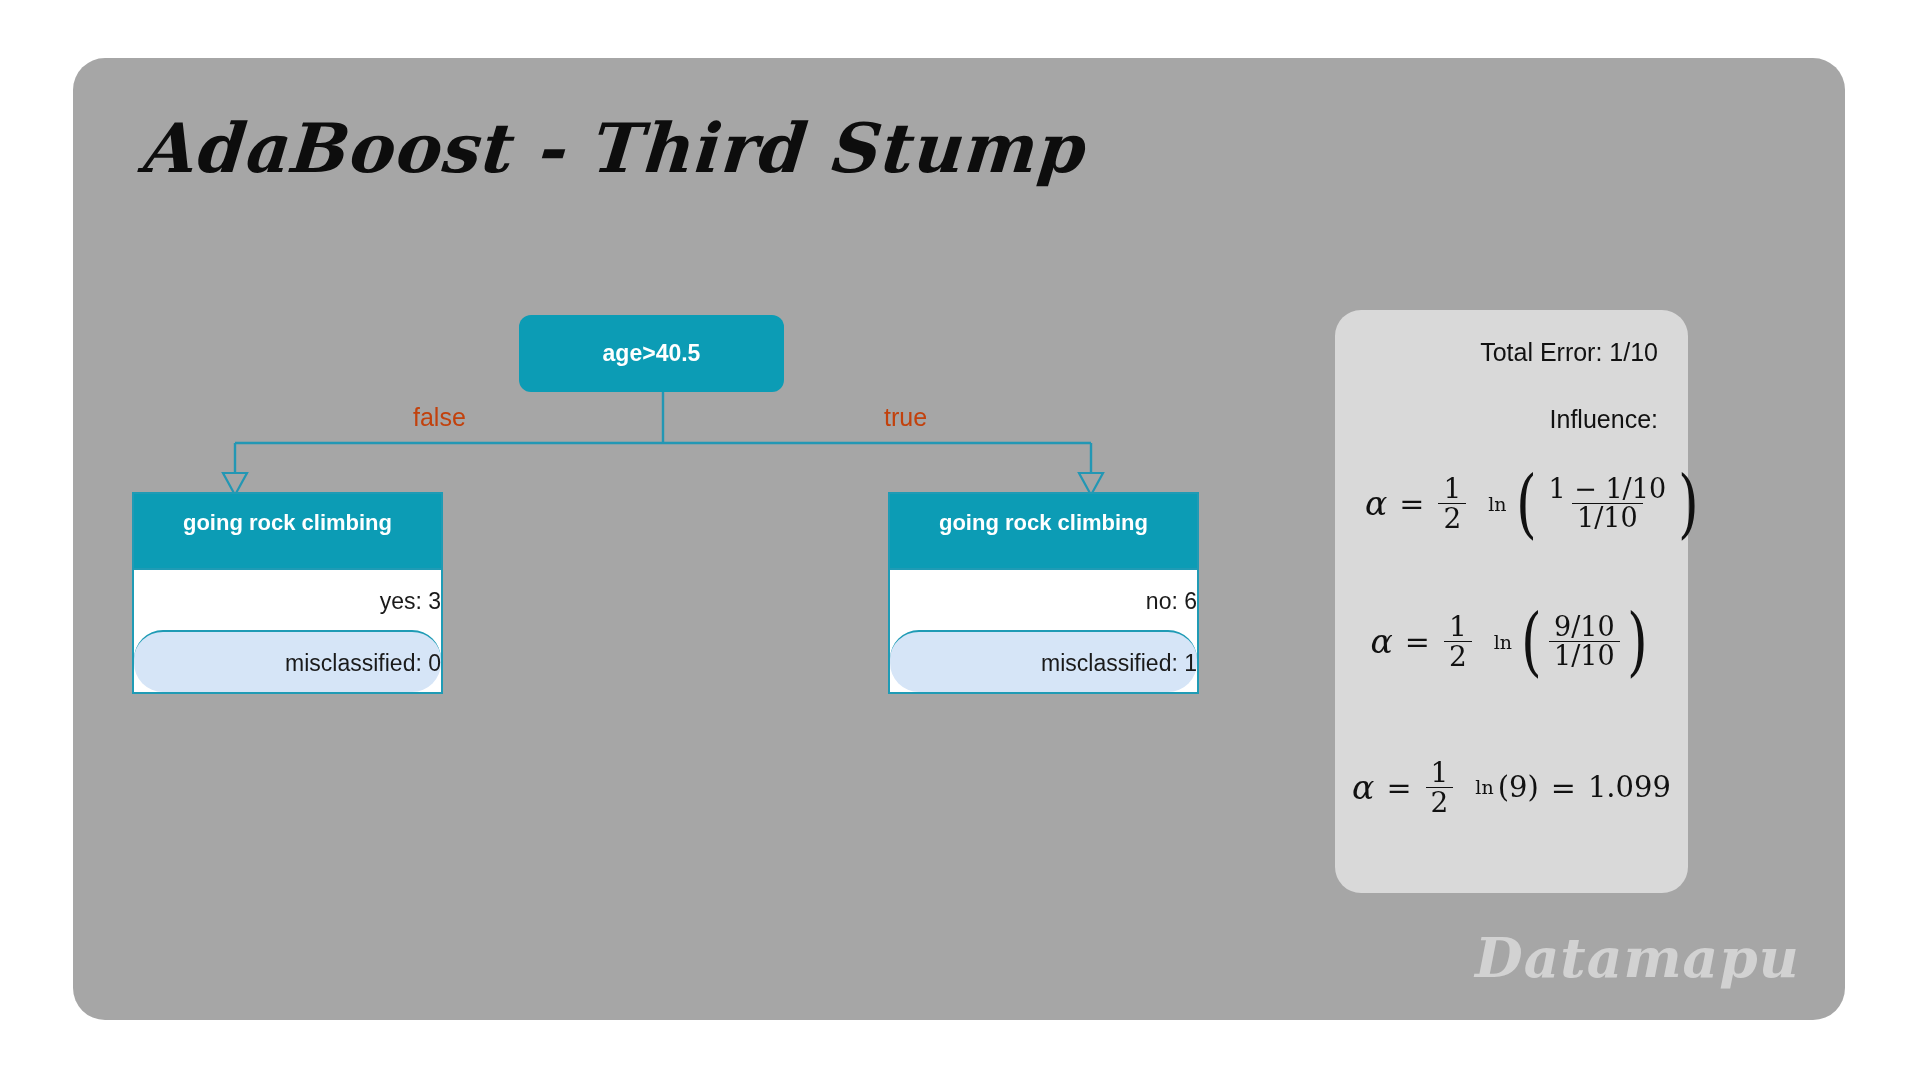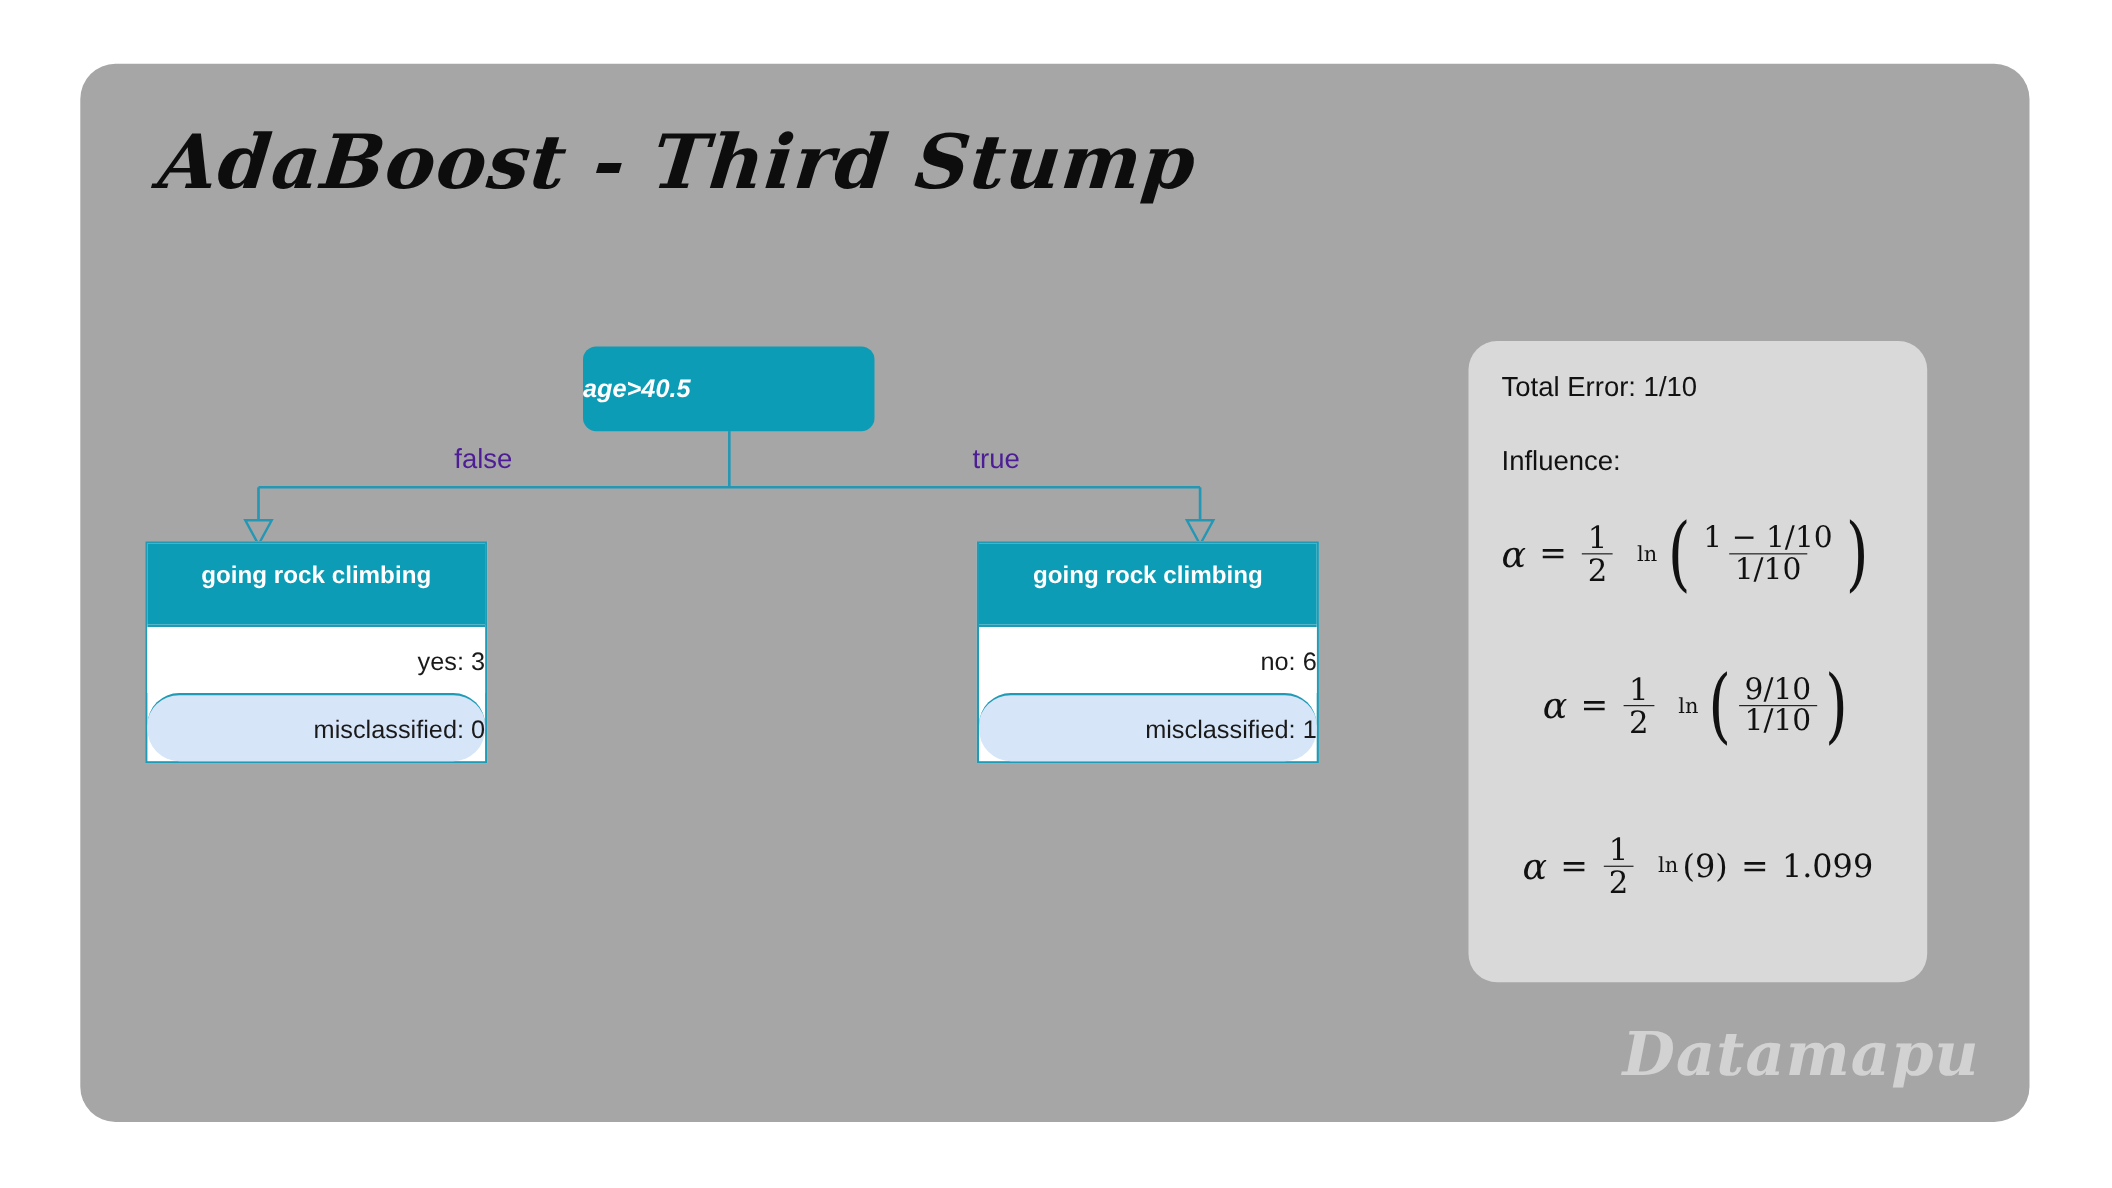--- a/index.html
+++ b/index.html
@@ -50,41 +50,41 @@
     position: absolute;
     left: 73px;
     top: 58px;
     width: 1772px;
     height: 962px;
     pointer-events: none;
   }
 
   .root-node {
     position: absolute;
-    left: 530px;
+    left: 519px;
     top: 315px;
     width: 265px;
     height: 77px;
     background: #0c9cb5;
     border-radius: 12px;
     display: flex;
     align-items: center;
-    font-style: italic;
+    justify-content: center;
   }
   .root-node .node-text {
     color: #ffffff;
     font-size: 23px;
     font-weight: 700;
     font-family: "Liberation Sans", sans-serif;
   }
 
   .edge-label {
     position: absolute;
     font-size: 25px;
-    color: #4c1d95;
+    color: #c2410c;
     font-family: "Liberation Sans", sans-serif;
     white-space: nowrap;
   }
   .edge-label.false-label { left: 413px; top: 403px; }
   .edge-label.true-label  { left: 884px; top: 403px; }
 
   
   .leaf {
     position: absolute;
     width: 311px;
@@ -117,26 +117,27 @@
     font-family: "Liberation Sans", sans-serif;
     text-align: right;
   }
   .leaf-row.highlight { background: #d6e5f7; border-radius: 29px; }
 
   
   .formula-panel {
     position: absolute;
     left: 1335px;
     top: 310px;
-    width: 417px;
+    width: 353px;
     height: 583px;
     background: #d9d9d9;
     border-radius: 26px;
     box-sizing: border-box;
     padding: 28px 30px;
+    text-align: right;
   }
   .panel-line {
     font-size: 25px;
     color: #111111;
     font-family: "Liberation Sans", sans-serif;
     margin-bottom: 8px;
   }
   .panel-line.second { margin-top: 38px; }
 
   

